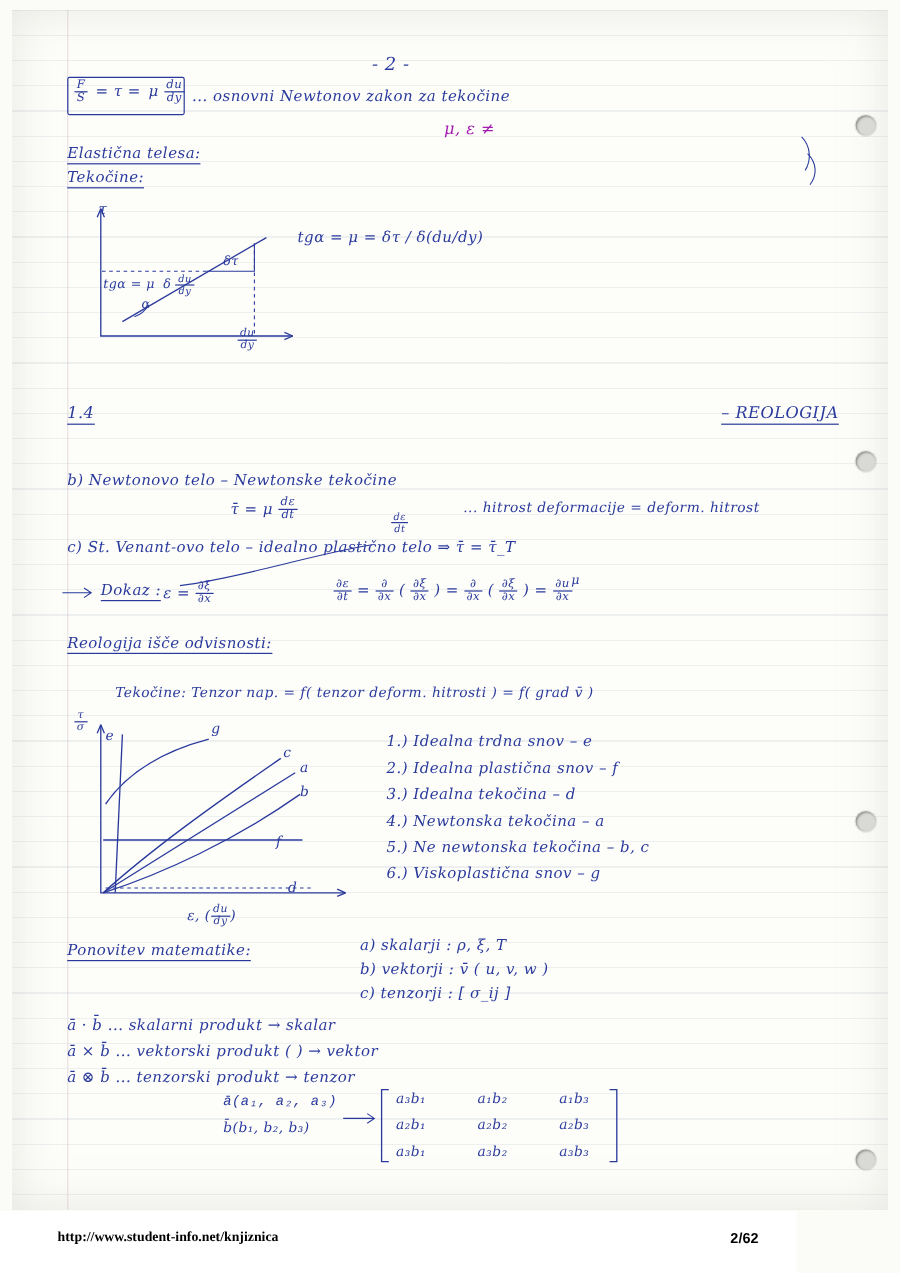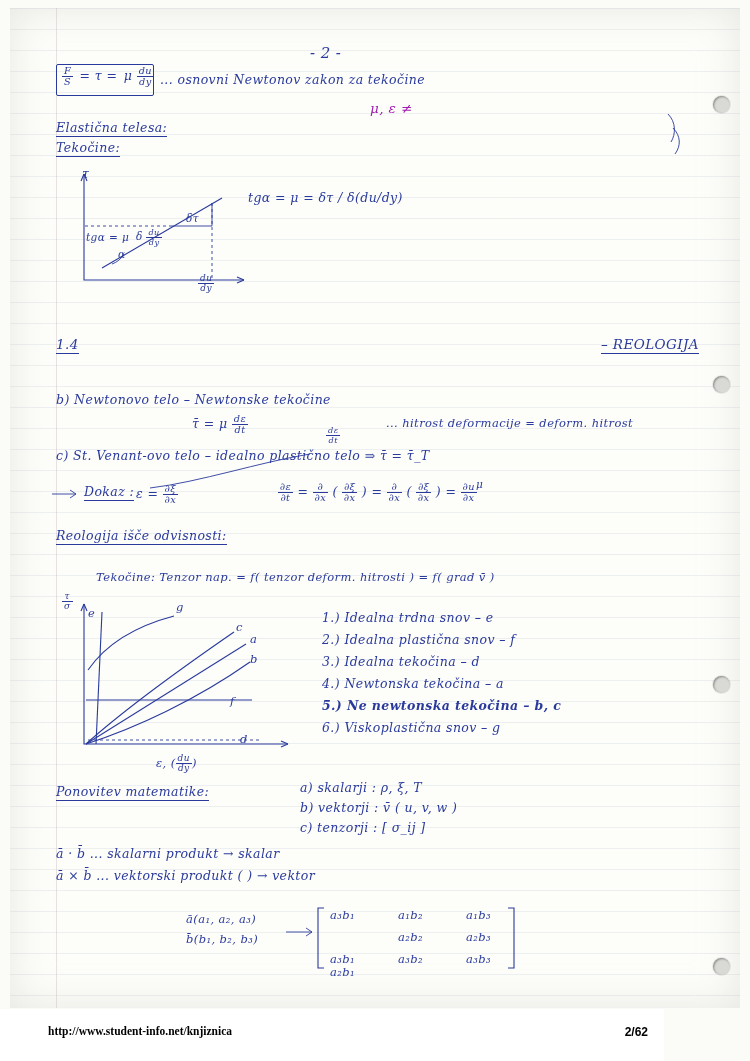--- a/index.html
+++ b/index.html
@@ -69,21 +69,21 @@
   #footer{
     position:absolute;left:0;bottom:0;width:664px;height:52px;
     background:#ffffff;
   }
   #footer-url{
     position:absolute;left:48px;top:16px;
     font-family:"Liberation Serif", serif;
     font-weight:bold;font-size:11.5px;color:#000;
   }
   #footer-page{
-    position:absolute;right:16px;top:16px;
+    position:absolute;right:32px;top:16px;
     font-family:"Liberation Sans", sans-serif;
     font-weight:bold;font-size:12px;color:#000;
   }
 </style>
 </head>
 <body>
 
 <div id="page">
 
   <div id="paper"></div>
@@ -199,45 +199,46 @@
   <div class="hw s11" style="left:236px;top:620px;">c</div>
   <div class="hw s11" style="left:250px;top:632px;">a</div>
   <div class="hw s11" style="left:250px;top:652px;">b</div>
   <div class="hw s11" style="left:230px;top:694px;">f</div>
   <div class="hw s11" style="left:240px;top:732px;">d</div>
 
   <div class="hw s12" style="left:322px;top:610px;">1.) Idealna trdna snov – e</div>
   <div class="hw s12" style="left:322px;top:632px;">2.) Idealna plastična snov – f</div>
   <div class="hw s12" style="left:322px;top:654px;">3.) Idealna tekočina – d</div>
   <div class="hw s12" style="left:322px;top:676px;">4.) Newtonska tekočina – a</div>
-  <div class="hw s12" style="left:322px;top:698px;font-weight:bold;">5.) Ne newtonska tekočina – b, c</div>
+  <div class="hw s12" style="left:322px;top:698px;">5.) Ne newtonska tekočina – b, c</div>
   <div class="hw s12" style="left:322px;top:720px;">6.) Viskoplastična snov – g</div>
 
   <div class="hw s12 u" style="left:56px;top:784px;">Ponovitev matematike:</div>
   <div class="hw s12" style="left:300px;top:780px;">a) skalarji : ρ, ξ, T</div>
   <div class="hw s12" style="left:300px;top:800px;">b) vektorji : v̄ ( u, v, w )</div>
   <div class="hw s12" style="left:300px;top:820px;">c) tenzorji : [ σ_ij ]</div>
 
   <div class="hw s12" style="left:56px;top:868px;">ā × b̄ ... vektorski produkt ( ) → vektor</div>
   <div class="hw s12" style="left:56px;top:846px;">ā · b̄ ... skalarni produkt → skalar</div>
-
-  <div class="hw s11" style="left:186px;top:912px;">ā(a₁, a₂, a₃)</div>
+  <div class="hw s12" style="left:56px;top:890px;">ā ⊗ b̄ ... tenzorski produkt → tenzor</div>
+
+  <div class="hw s11" style="left:186px;top:912px;font-family:Liberation Mono, monospace;">ā(a₁, a₂, a₃)</div>
   <div class="hw s11" style="left:186px;top:932px;">b̄(b₁, b₂, b₃)</div>
   <svg style="left:286px;top:924px;" width="40" height="16">
     <path class="stroke-thin" d="M0 8 L26 8 M20 4 L26 8 L20 12"></path>
   </svg>
 
   <svg style="left:316px;top:906px;" width="204" height="66">
     <path class="stroke" d="M8 2 L2 2 L2 62 L8 62"></path>
     <path class="stroke" d="M192 2 L198 2 L198 62 L192 62"></path>
   </svg>
   <div class="hw s11" style="left:330px;top:908px;">a₃b₁</div>
   <div class="hw s11" style="left:398px;top:908px;">a₁b₂</div>
   <div class="hw s11" style="left:466px;top:908px;">a₁b₃</div>
-  <div class="hw s11" style="left:330px;top:965px;">a₂b₁</div>
+  <div class="hw s11" style="left:330px;top:930px;">a₂b₁</div>
   <div class="hw s11" style="left:398px;top:930px;font-style:italic;">a₂b₂</div>
   <div class="hw s11" style="left:466px;top:930px;">a₂b₃</div>
   <div class="hw s11" style="left:330px;top:952px;">a₃b₁</div>
   <div class="hw s11" style="left:398px;top:952px;">a₃b₂</div>
   <div class="hw s11" style="left:466px;top:952px;">a₃b₃</div>
 
 </div>
 
 <div id="footer">
   <div id="footer-url">http://www.student-info.net/knjiznica</div>

